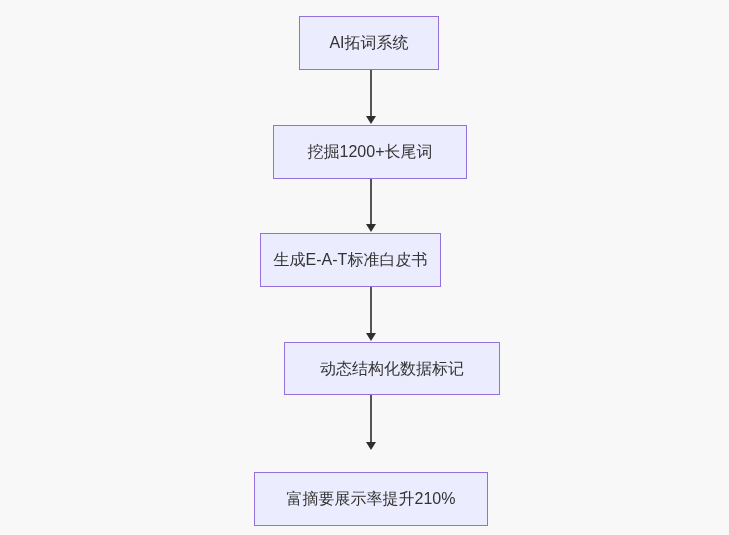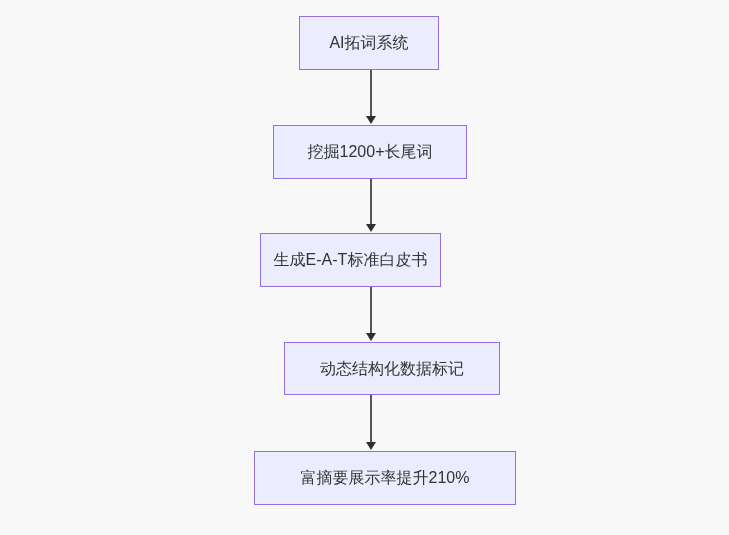--- a/index.html
+++ b/index.html
@@ -25,21 +25,21 @@
     align-items: center;
     justify-content: center;
     text-align: center;
     white-space: nowrap;
     line-height: 1;
   }
   .node-1 { left: 299px; top: 16px;  width: 140px; height: 54px; }
   .node-2 { left: 273px; top: 125px; width: 194px; height: 54px; justify-content: center; }
   .node-3 { left: 260px; top: 233px; width: 181px; height: 54px; }
   .node-4 { left: 264px; top: 342px; width: 216px; height: 53px; margin-left: 20px; }
-  .node-5 { left: 254px; top: 451px; width: 262px; height: 54px; }
+  .node-5 { left: 254px; top: 472px; width: 234px; height: 54px; }
 
   .arrow {
     position: absolute;
     left: 361px;       
     width: 20px;
   }
   .arrow-1 { top: 70px;  height: 55px; }
   .arrow-2 { top: 179px; height: 54px; }
   .arrow-3 { top: 287px; height: 55px; }
   .arrow-4 { top: 395px; height: 56px; }

